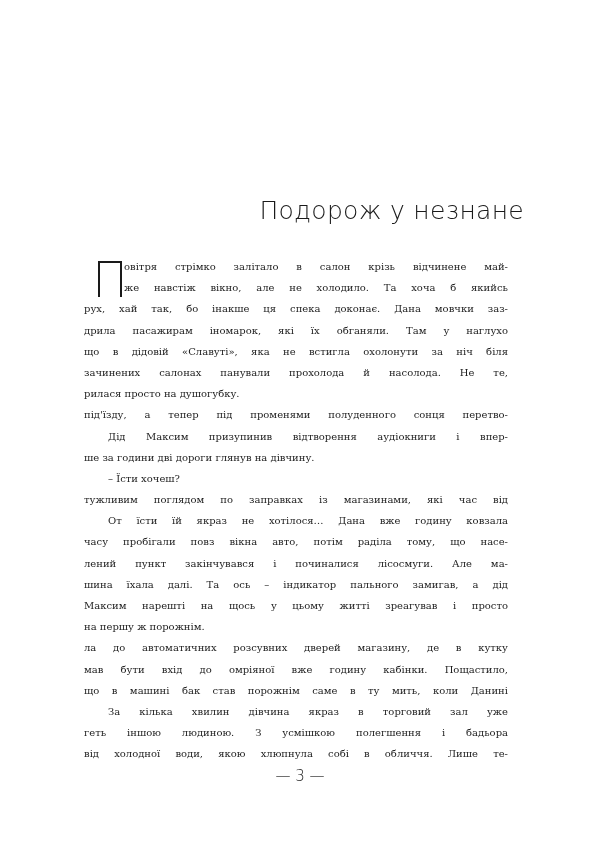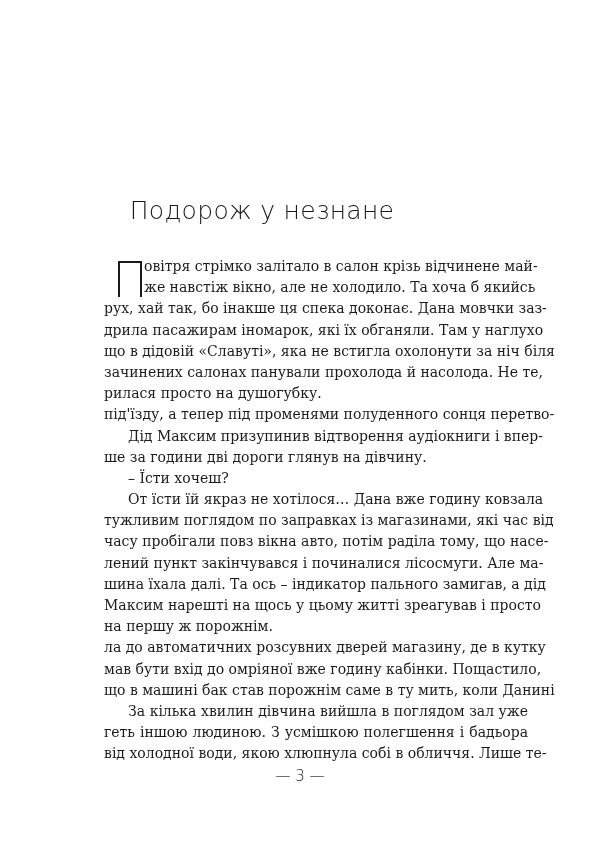--- a/index.html
+++ b/index.html
@@ -1,25 +1,25 @@
 <!DOCTYPE html>
 <html><head>
 <meta charset="utf-8">
 <style>
   html, body { margin: 0; padding: 0; background: #ffffff; }
   body { width: 600px; height: 852px; position: relative; overflow: hidden; }
   .page { position: absolute; left: 0; top: 0; width: 600px; height: 852px; background: #fff; }
   .chapter-title {
-    position: absolute; left: 0; top: 196px; width: 524px; text-align: center;
+    position: absolute; left: 0; top: 196px; width: 524px; text-align: right;
     font-family: "DejaVu Sans", sans-serif; font-weight: 200; font-size: 25px;
     color: #1a1a1a; letter-spacing: 0.3px;
   }
   .body-text {
-    position: absolute; left: 104px; top: 256px; width: 424px;
-    font-family: "DejaVu Serif", serif; font-size: 14px; line-height: 21.2px;
+    position: absolute; left: 84px; top: 256px; width: 424px;
+    font-family: "DejaVu Serif", serif; font-size: 10px; line-height: 21.2px;
     color: #1c1c1c;
   }
   .line {
     display: block; white-space: nowrap; text-align: justify; text-align-last: justify;
     height: 21.2px; overflow: visible;
   }
   .line.last { text-align-last: left; }
   .line.indent { padding-left: 24px; }
   .line.dc { padding-left: 40px; }
   .dropcap {
@@ -46,29 +46,29 @@
     <span class="line dc">же навстіж вікно, але не холодило. Та хоча б якийсь</span>
     <span class="line">рух, хай так, бо інакше ця спека доконає. Дана мовчки заз-</span>
     <span class="line">дрила пасажирам іномарок, які їх обганяли. Там у наглухо</span>
     <span class="line">що в дідовій «Славуті», яка не встигла охолонути за ніч біля</span>
     <span class="line">зачинених салонах панували прохолода й насолода. Не те,</span>
     <span class="line last">рилася просто на душогубку.</span>
     <span class="line">під'їзду, а тепер під променями полуденного сонця перетво-</span>
     <span class="line indent">Дід Максим призупинив відтворення аудіокниги і впер-</span>
     <span class="line last">ше за години дві дороги глянув на дівчину.</span>
     <span class="line indent last">– Їсти хочеш?</span>
+    <span class="line">тужливим поглядом по заправках із магазинами, які час від</span>
     <span class="line indent">От їсти їй якраз не хотілося… Дана вже годину ковзала</span>
-    <span class="line">тужливим поглядом по заправках із магазинами, які час від</span>
     <span class="line">часу пробігали повз вікна авто, потім раділа тому, що насе-</span>
     <span class="line">лений пункт закінчувався і починалися лісосмуги. Але ма-</span>
     <span class="line">шина їхала далі. Та ось – індикатор пального замигав, а дід</span>
     <span class="line">Максим нарешті на щось у цьому житті зреагував і просто</span>
     <span class="line last">на першу ж порожнім.</span>
     <span class="line">ла до автоматичних розсувних дверей магазину, де в кутку</span>
     <span class="line">мав бути вхід до омріяної вже годину кабінки. Пощастило,</span>
     <span class="line">що в машині бак став порожнім саме в ту мить, коли Данині</span>
-    <span class="line indent">За кілька хвилин дівчина вийшла в поглядом зал уже</span>
+    <span class="line indent">За кілька хвилин дівчина якраз в торговий зал уже</span>
     <span class="line">геть іншою людиною. З усмішкою полегшення і бадьора</span>
     <span class="line">від холодної води, якою хлюпнула собі в обличчя. Лише те-</span>
   </div>
 
   <div class="page-number">— 3 —</div>
 </div>
 
 </body></html>

